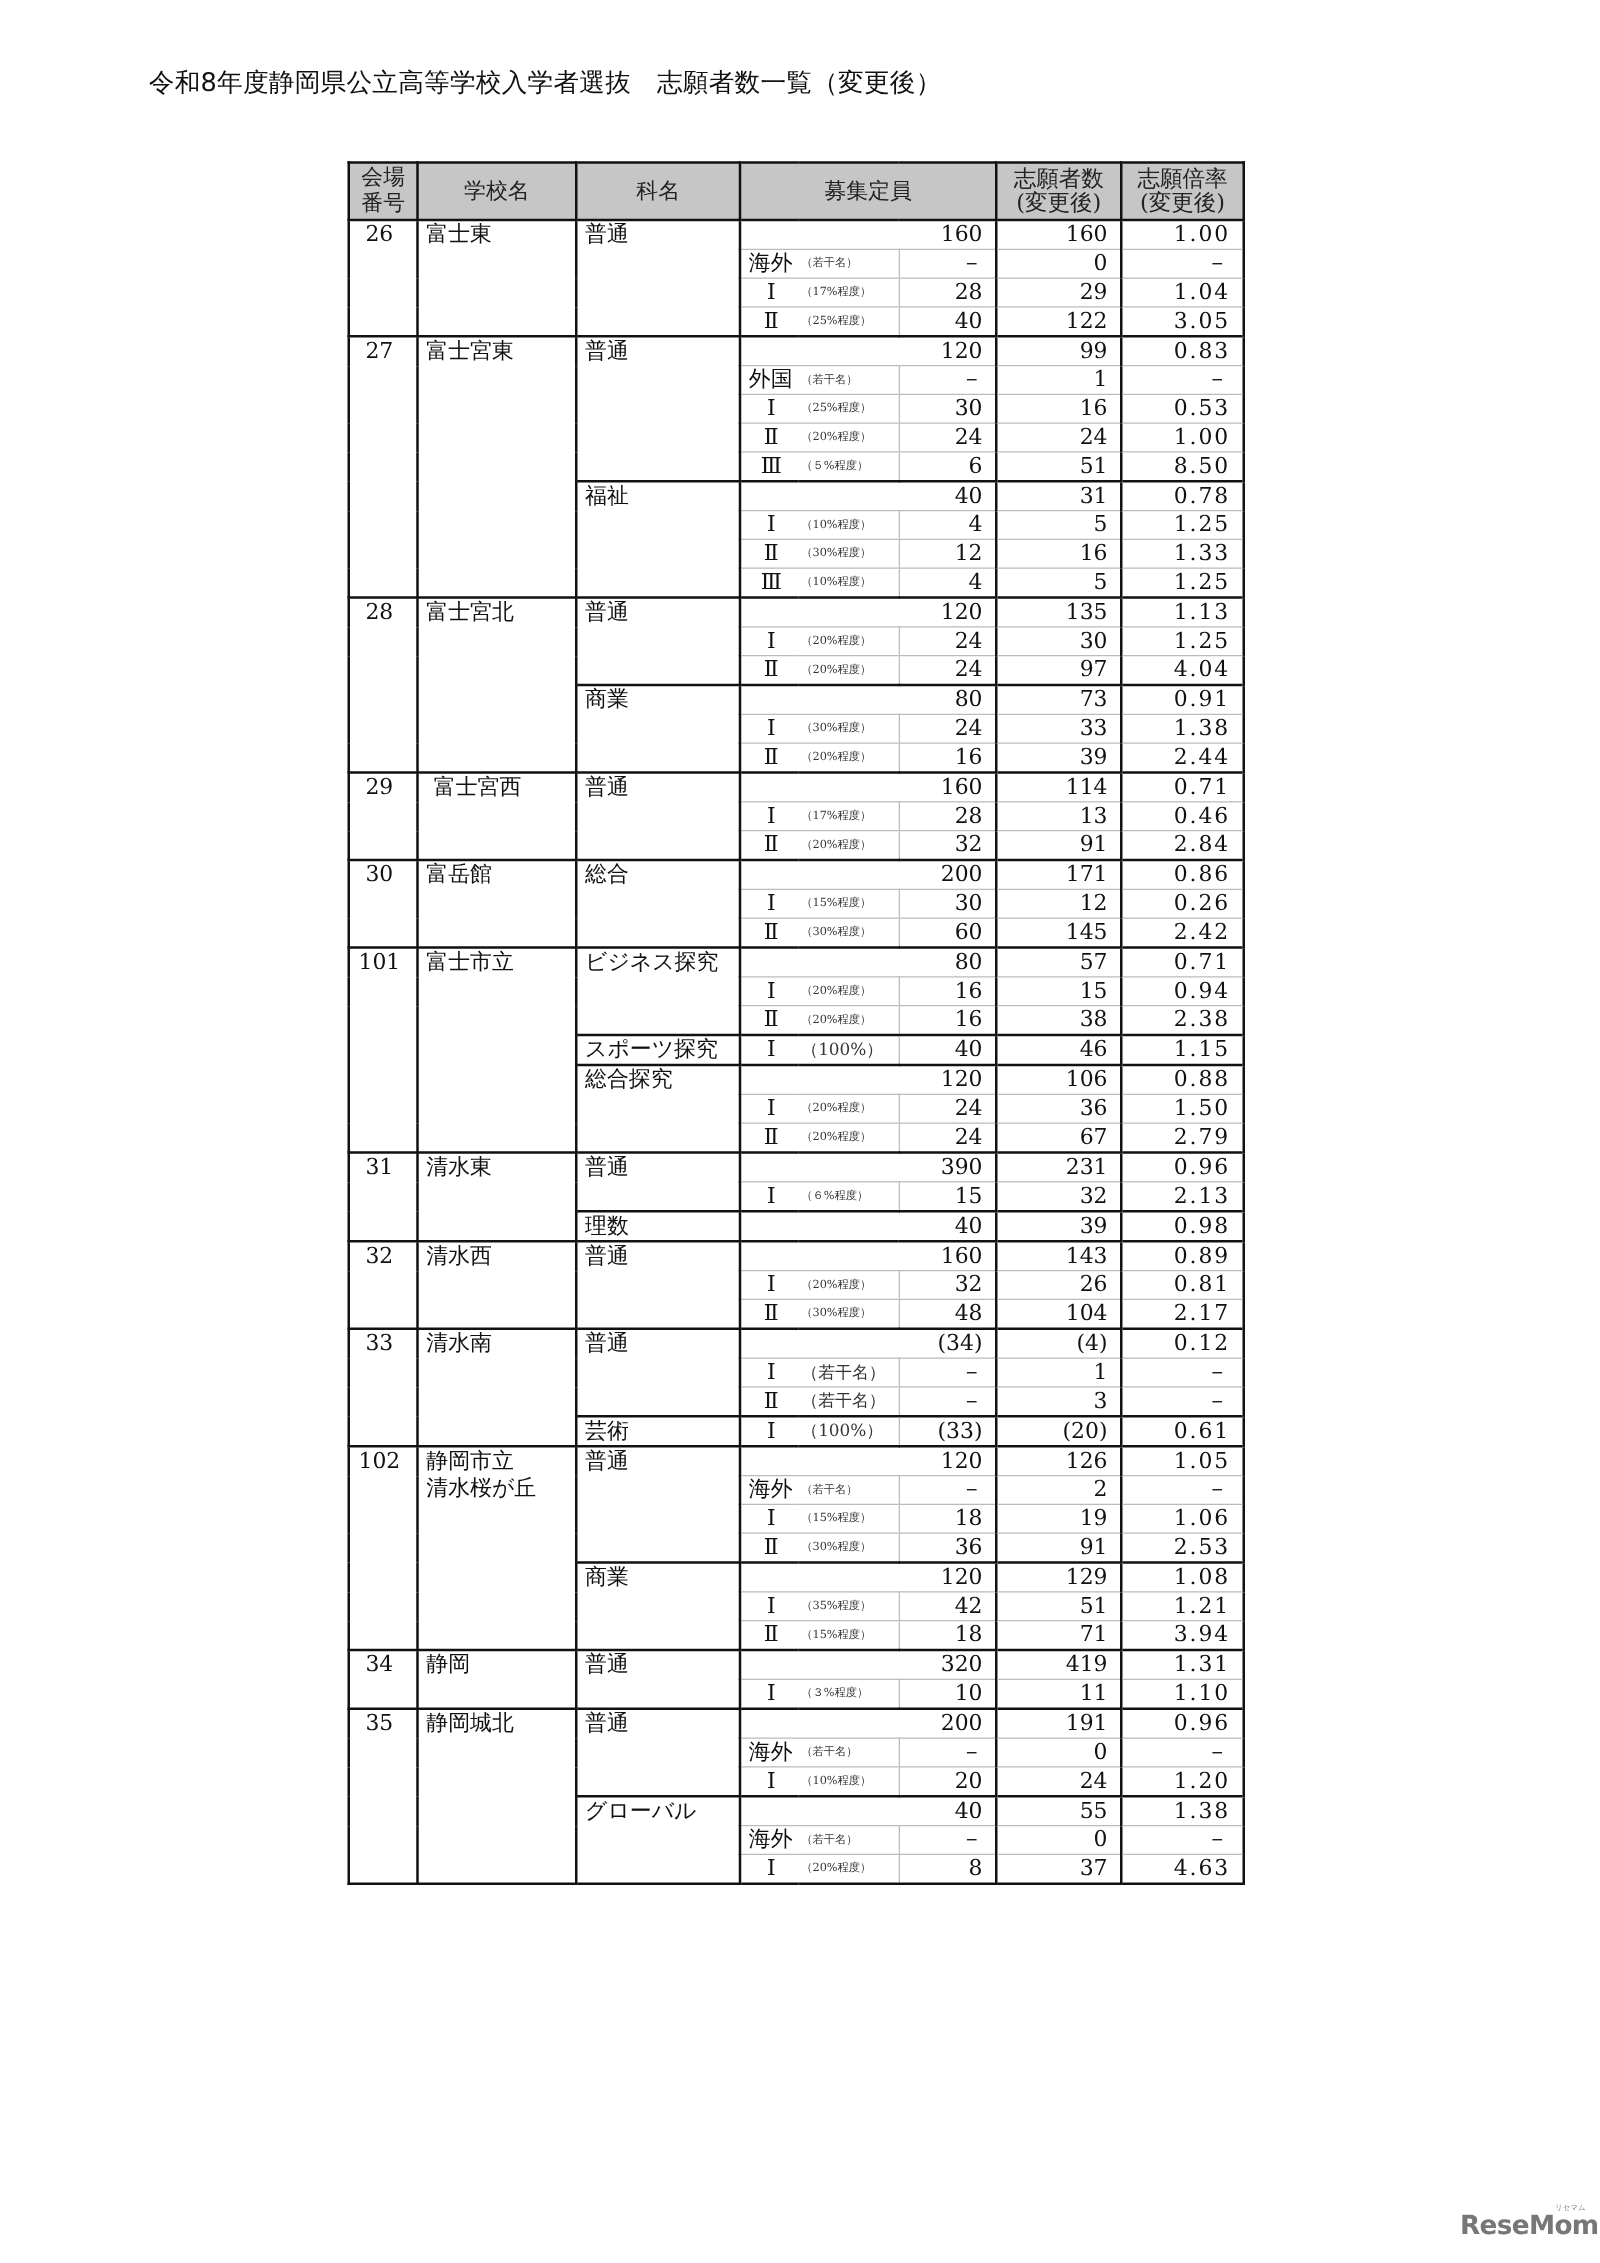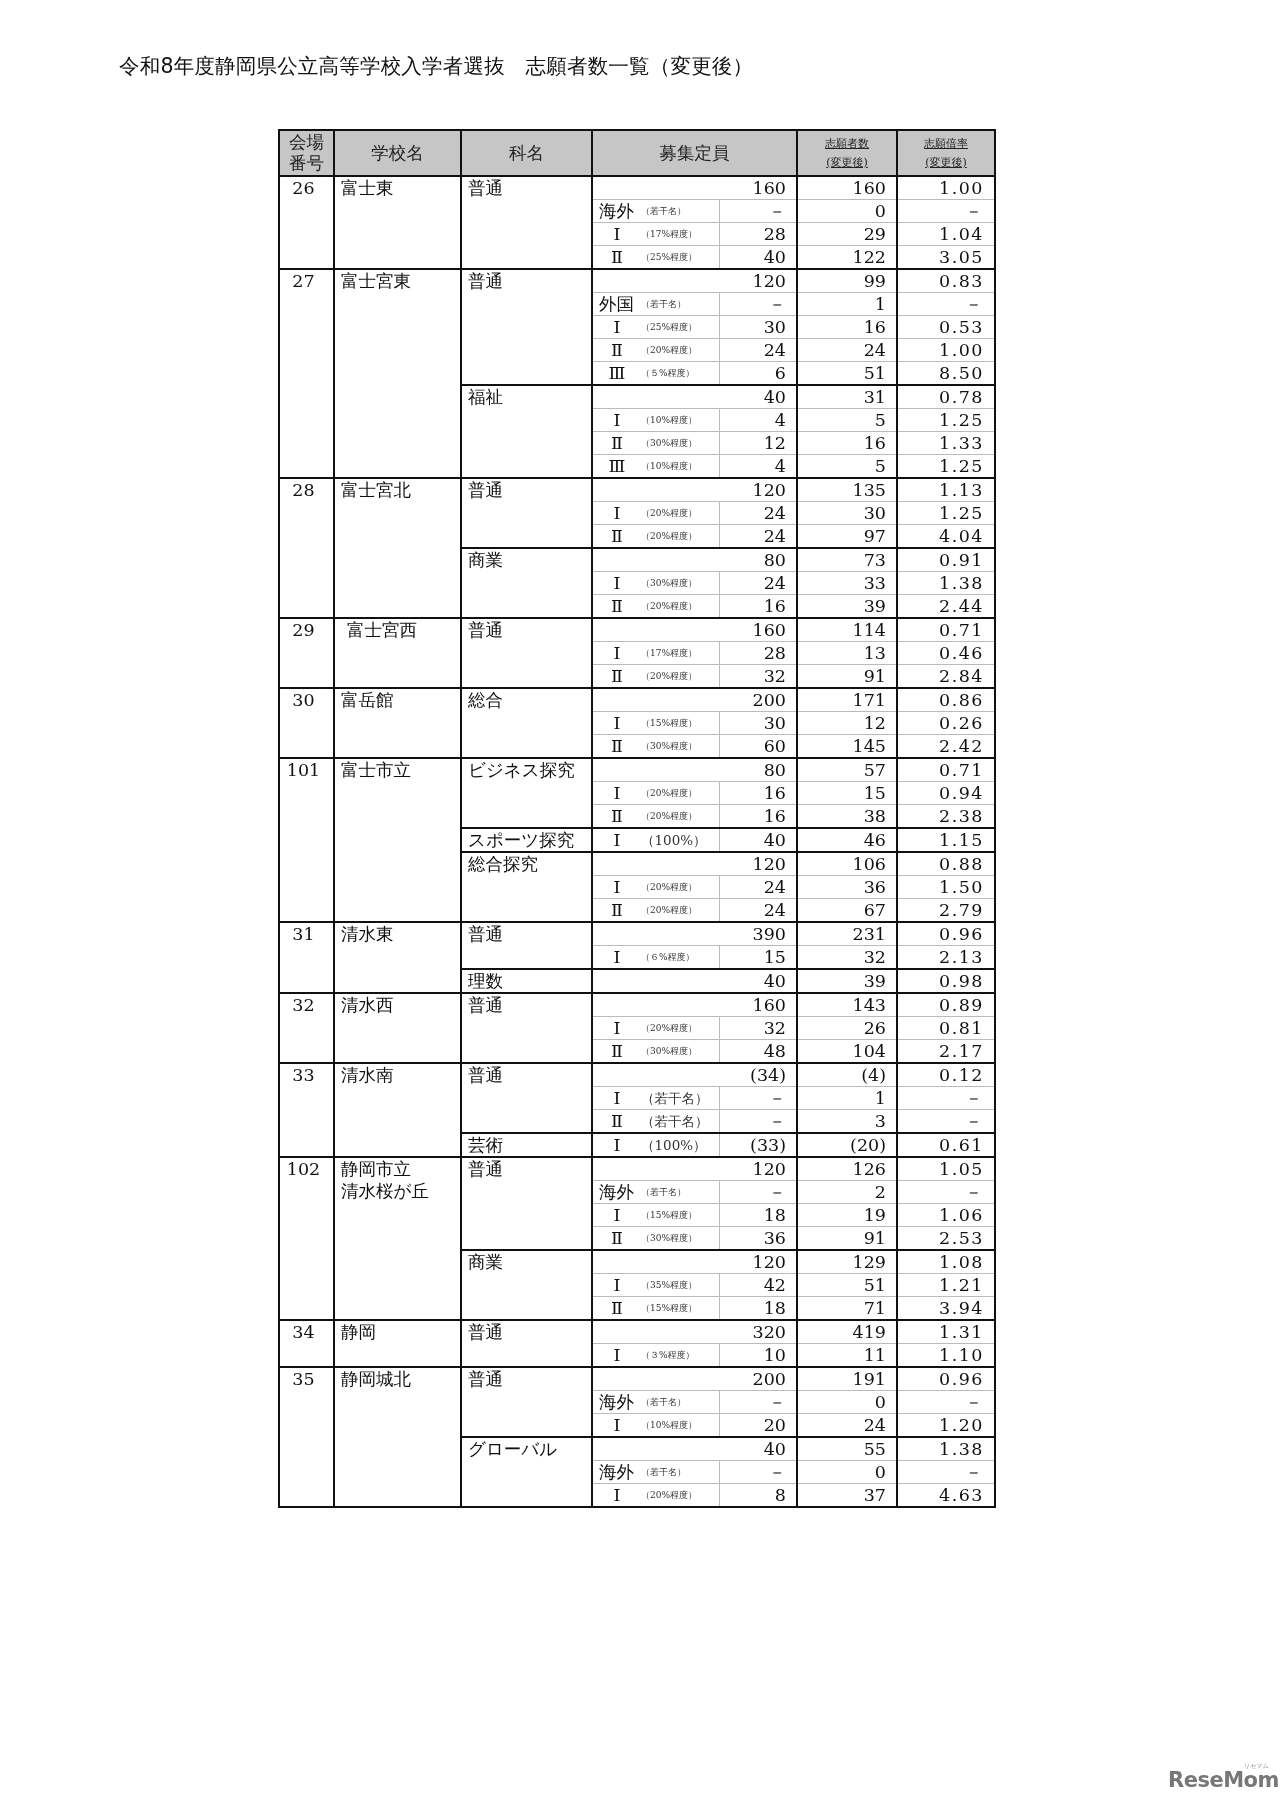--- a/index.html
+++ b/index.html
@@ -8,21 +8,21 @@
   table.main { position:absolute; left:278px; top:129px; border-collapse:collapse; table-layout:fixed; width:716px; }
   table.main col.c1 { width:55px; }
   table.main col.c2 { width:127px; }
   table.main col.c3 { width:131px; }
   table.main col.c4a { width:47px; }
   table.main col.c4b { width:80px; }
   table.main col.c4c { width:78px; }
   table.main col.c5 { width:100px; }
   table.main col.c6 { width:98px; }
   th { background:#c6c6c6; font-weight:normal; border:2px solid #111; font-size:17.5px; line-height:21px; height:44px; padding:0; color:#222; }
-  th.hsmall { font-size:11px; line-height:19px;text-decoration:underline; }
+  th.hsmall { font-size:18px; line-height:19px; }
   td { border-left:2px solid #111; border-right:2px solid #111; font-size:17.5px; height:22px; padding:0 4px; line-height:22px; white-space:nowrap; overflow:hidden; }
   td.num { text-align:right; padding-right:10px; }
   td.venue { text-align:center; vertical-align:top; }
   td.school, td.course { vertical-align:top; text-align:left; padding-left:6px; }
   td.course { font-size:17.5px; }
   tr.gtop td { border-top:2px solid #111; }
   td.qlabel { border-right:none; text-align:left; padding-left:6px; }
   td.qnote { border-left:none; border-right:1px solid #bbb; font-size:9px; color:#333; text-align:left; padding-left:2px; }
   td.qnote.big { font-size:13.5px; }
   tr.last td { border-bottom:2px solid #111; }

